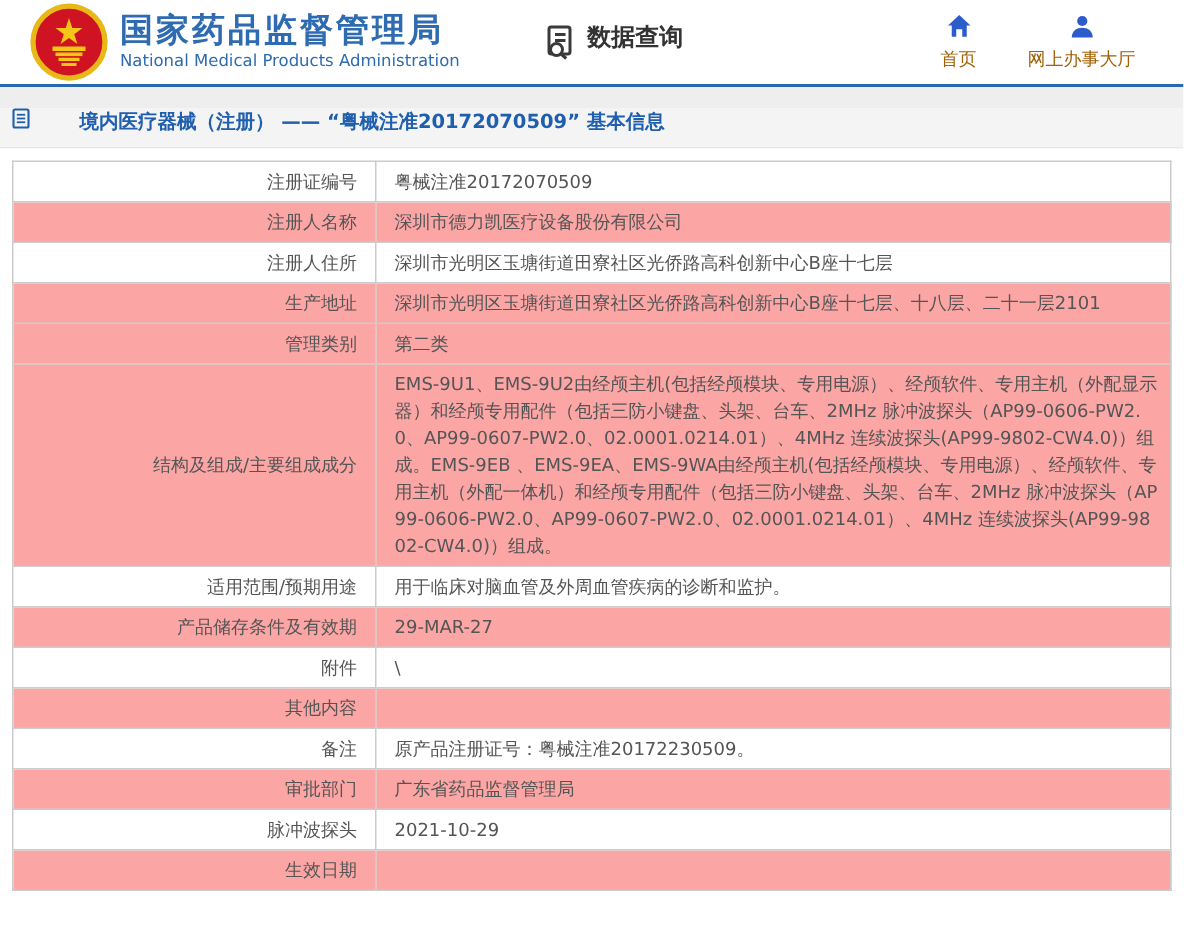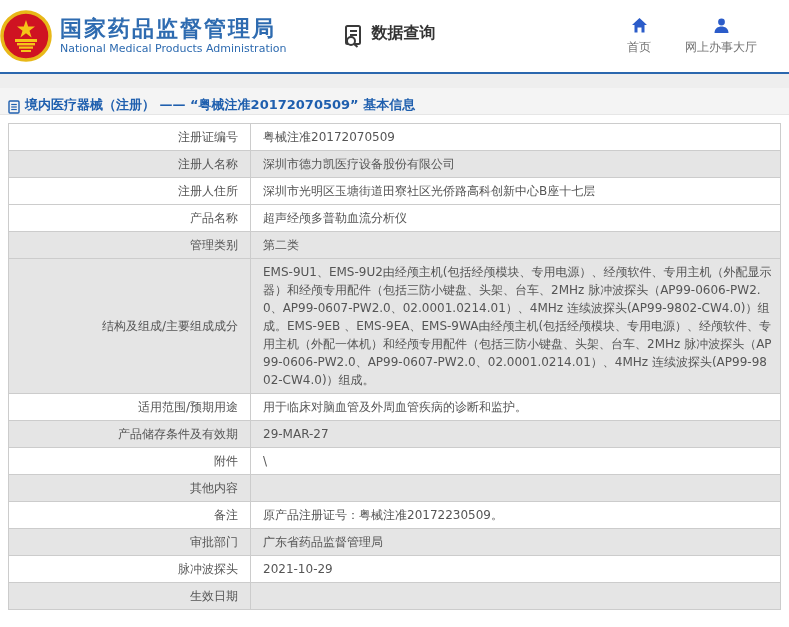--- a/index.html
+++ b/index.html
@@ -5,24 +5,24 @@
   * { margin: 0; padding: 0; box-sizing: border-box; }
   html, body { width: 789px; height: 627px; overflow: hidden; }
   body {
     font-family: "DejaVu Sans", "Liberation Sans", sans-serif;
     background: #ffffff;
     color: #555;
   }
 
   
   .header {
-    height: 74px;
+    height: 58px;
     display: flex;
     align-items: center;
-    padding: 0 14px 0 0;
+    padding: 0 14px 0 20px;
     background: #ffffff;
     border-bottom: 2px solid #2a67ae;
   }
   .logo { width: 52px; height: 52px; flex: 0 0 auto; }
   .agency { margin-left: 8px; }
   .agency-cn {
     color: #2e6bb0;
     font-size: 22px;
     font-weight: bold;
     letter-spacing: 2px;
@@ -55,33 +55,34 @@
   .nav-item {
     display: flex;
     flex-direction: column;
     align-items: center;
     cursor: pointer;
   }
   .nav-item svg { width: 17px; height: 17px; }
   .nav-label {
     margin-top: 5px;
     font-size: 12px;
-    color: #737373;
+    color: #a16207;
     white-space: nowrap;
   }
 
   
   .gray-band { height: 14px; background: #eeeeee; }
   .breadcrumb-bar {
     height: 27px;
     background: #f4f4f4;
     display: flex;
-    align-items: flex-end;
+    align-items: flex-start;
     padding-left: 8px;
     border-bottom: 1px solid #e6e6e6;
+    gap: 28px;
   }
   .doc-icon { width: 12px; height: 14px; margin-right: 5px; flex: 0 0 auto; }
   .breadcrumb-text {
     color: #1f5fae;
     font-size: 13px;
     font-weight: bold;
     white-space: nowrap;
   }
 
   
@@ -90,21 +91,21 @@
     width: 773px;
     border-collapse: collapse;
     table-layout: fixed;
     font-size: 12px;
     color: #555;
   }
   table.info td {
     border: 1px solid #cccccc;
     vertical-align: middle;
   }
-  tr.alt td { background: #e5e5e5; }
+  tr.alt td { background: #fca5a5; }
   td.label-cell {
     width: 242px;
     text-align: right;
     padding: 4px 12px 4px 4px;
     color: #555;
     white-space: nowrap;
   }
   td.value-cell {
     padding: 4px 8px 4px 12px;
     line-height: 18px;
@@ -180,23 +181,23 @@
           <td class="value-cell">粤械注准20172070509</td>
         </tr>
         <tr class="alt">
           <td class="label-cell">注册人名称</td>
           <td class="value-cell">深圳市德力凯医疗设备股份有限公司</td>
         </tr>
         <tr>
           <td class="label-cell">注册人住所</td>
           <td class="value-cell">深圳市光明区玉塘街道田寮社区光侨路高科创新中心B座十七层</td>
         </tr>
-        <tr>
-          <td class="label-cell">产品名称</td>
-          <td class="value-cell">超声经颅多普勒血流分析仪</td>
+        <tr class="alt">
+          <td class="label-cell">生产地址</td>
+          <td class="value-cell">深圳市光明区玉塘街道田寮社区光侨路高科创新中心B座十七层、十八层、二十一层2101</td>
         </tr>
         <tr class="alt">
           <td class="label-cell">管理类别</td>
           <td class="value-cell">第二类</td>
         </tr>
         <tr class="alt">
           <td class="label-cell">结构及组成/主要组成成分</td>
           <td class="value-cell">EMS-9U1、EMS-9U2由经颅主机(包括经颅模块、专用电源）、经颅软件、专用主机（外配显示器）和经颅专用配件（包括三防小键盘、头架、台车、2MHz 脉冲波探头（AP99-0606-PW2.0、AP99-0607-PW2.0、02.0001.0214.01）、4MHz 连续波探头(AP99-9802-CW4.0)）组成。EMS-9EB 、EMS-9EA、EMS-9WA由经颅主机(包括经颅模块、专用电源）、经颅软件、专用主机（外配一体机）和经颅专用配件（包括三防小键盘、头架、台车、2MHz 脉冲波探头（AP99-0606-PW2.0、AP99-0607-PW2.0、02.0001.0214.01）、4MHz 连续波探头(AP99-9802-CW4.0)）组成。</td>
         </tr>
         <tr>

